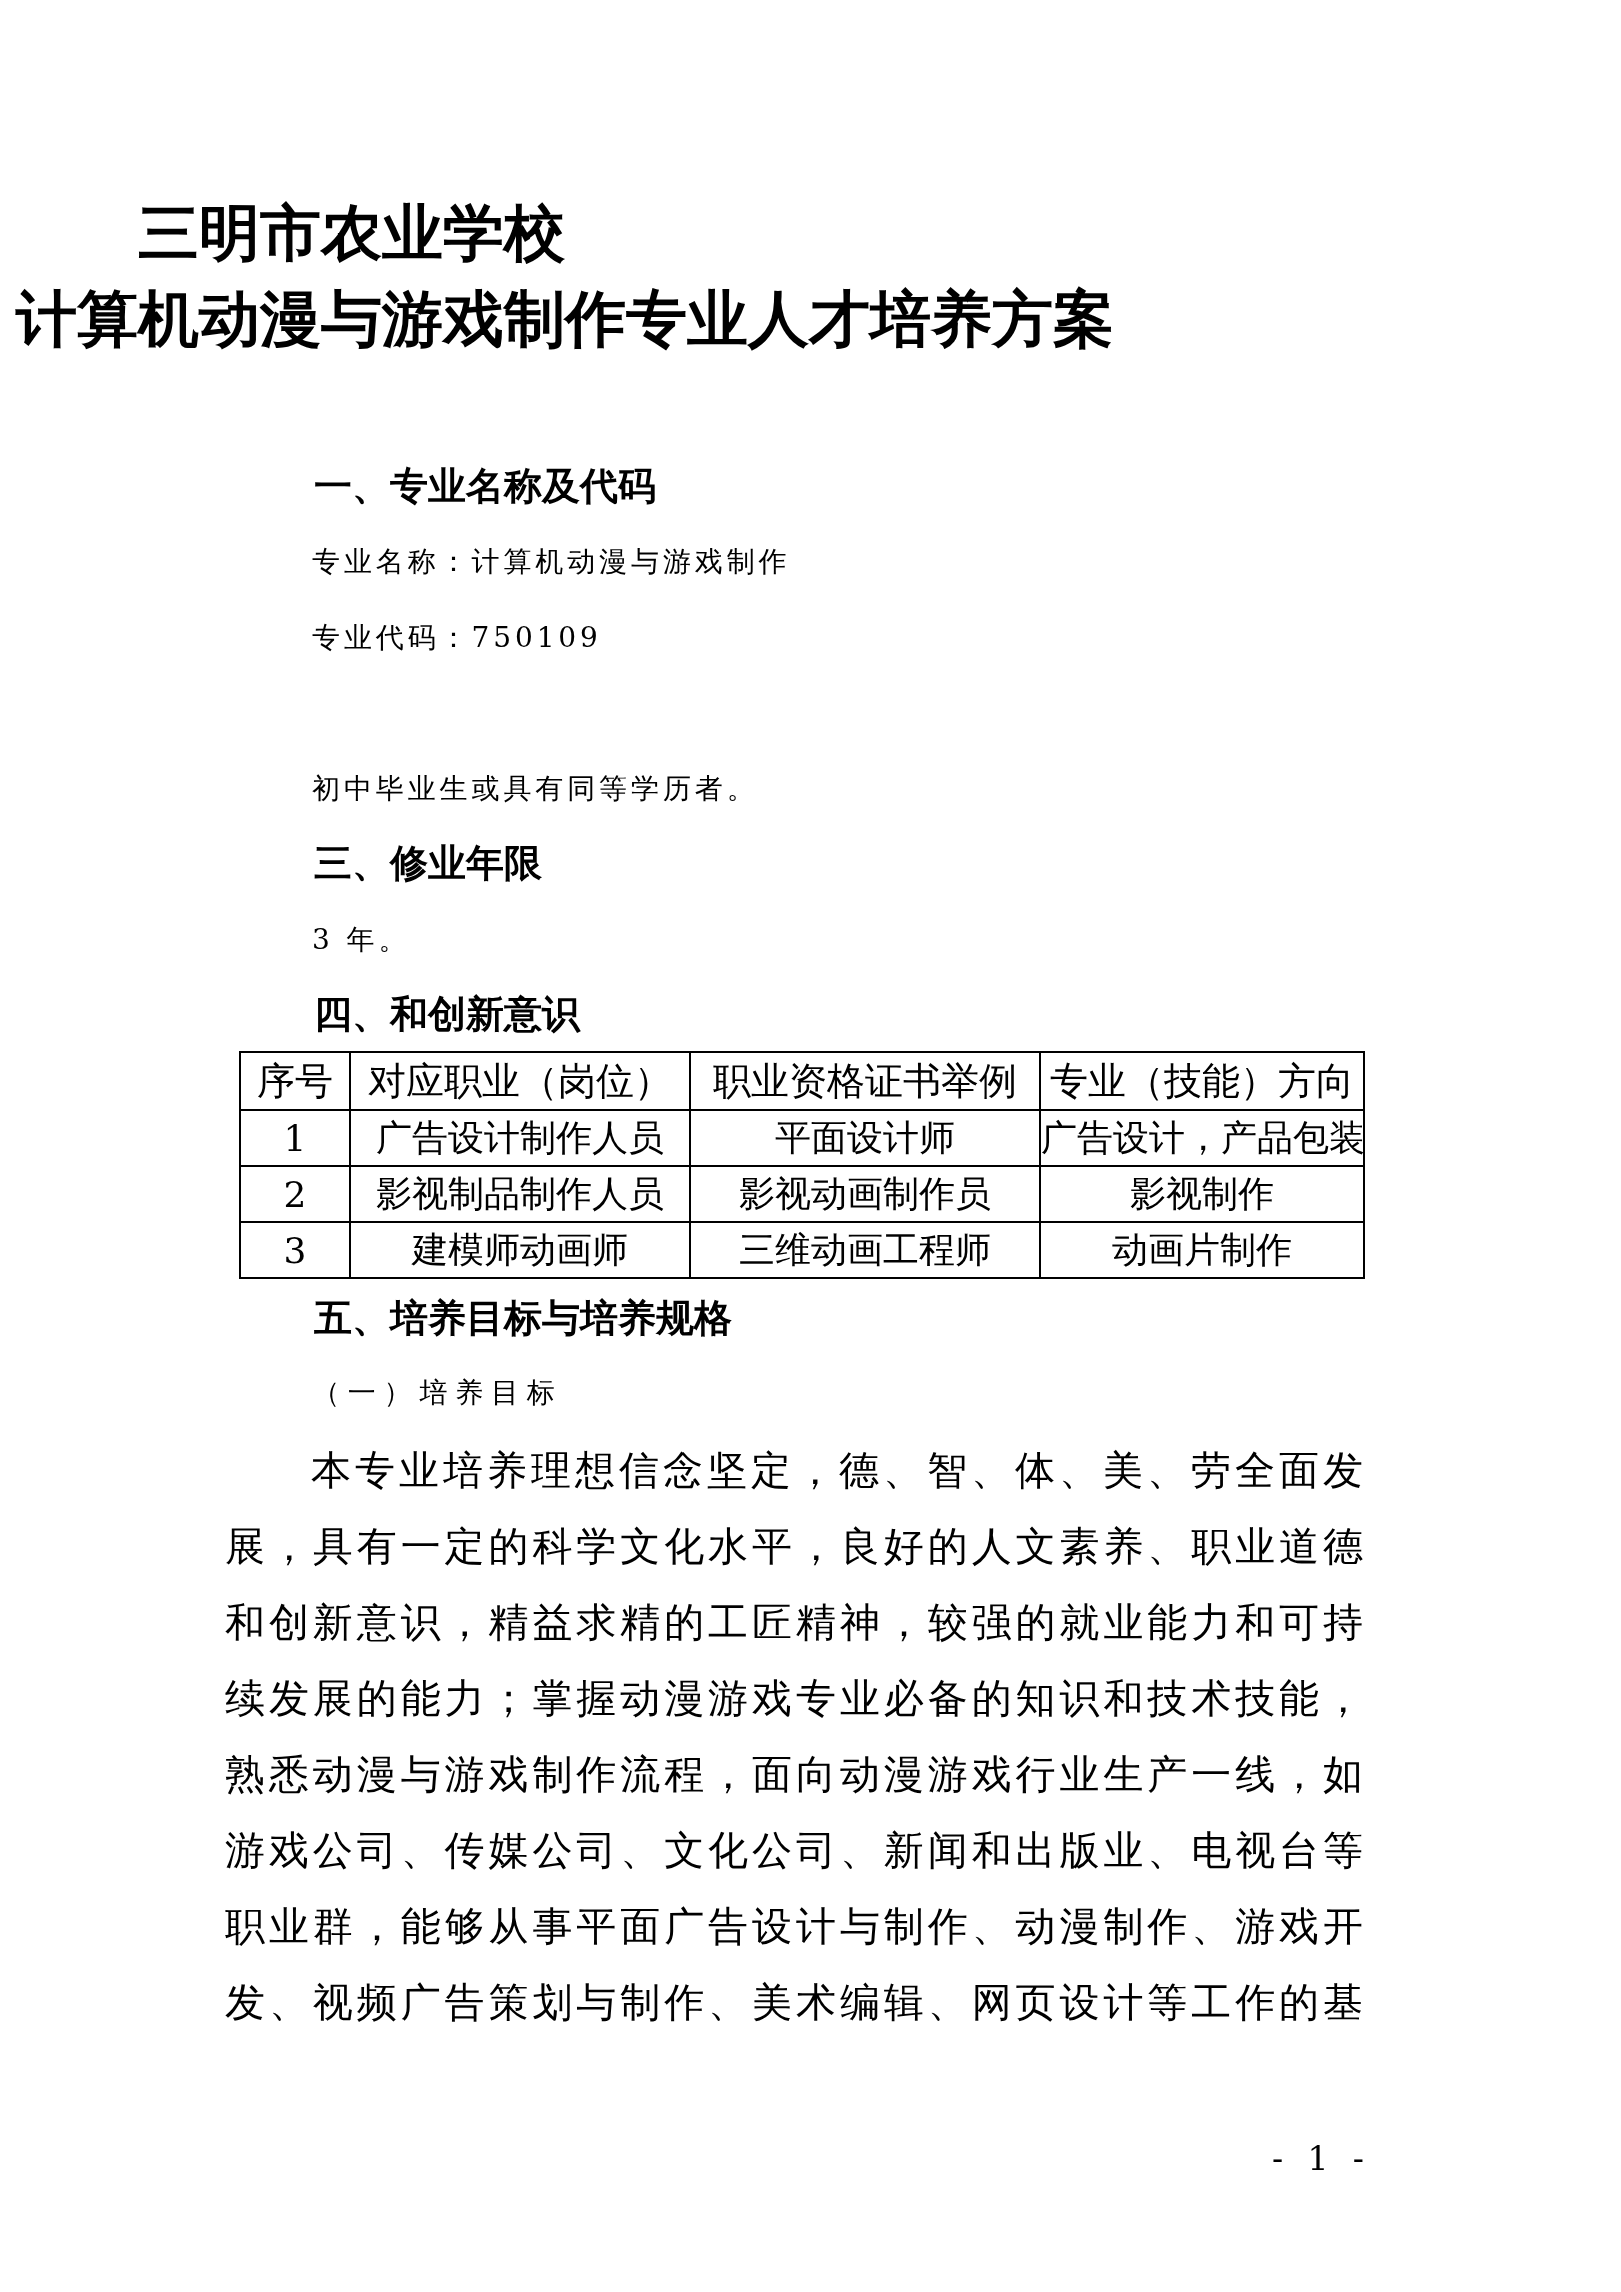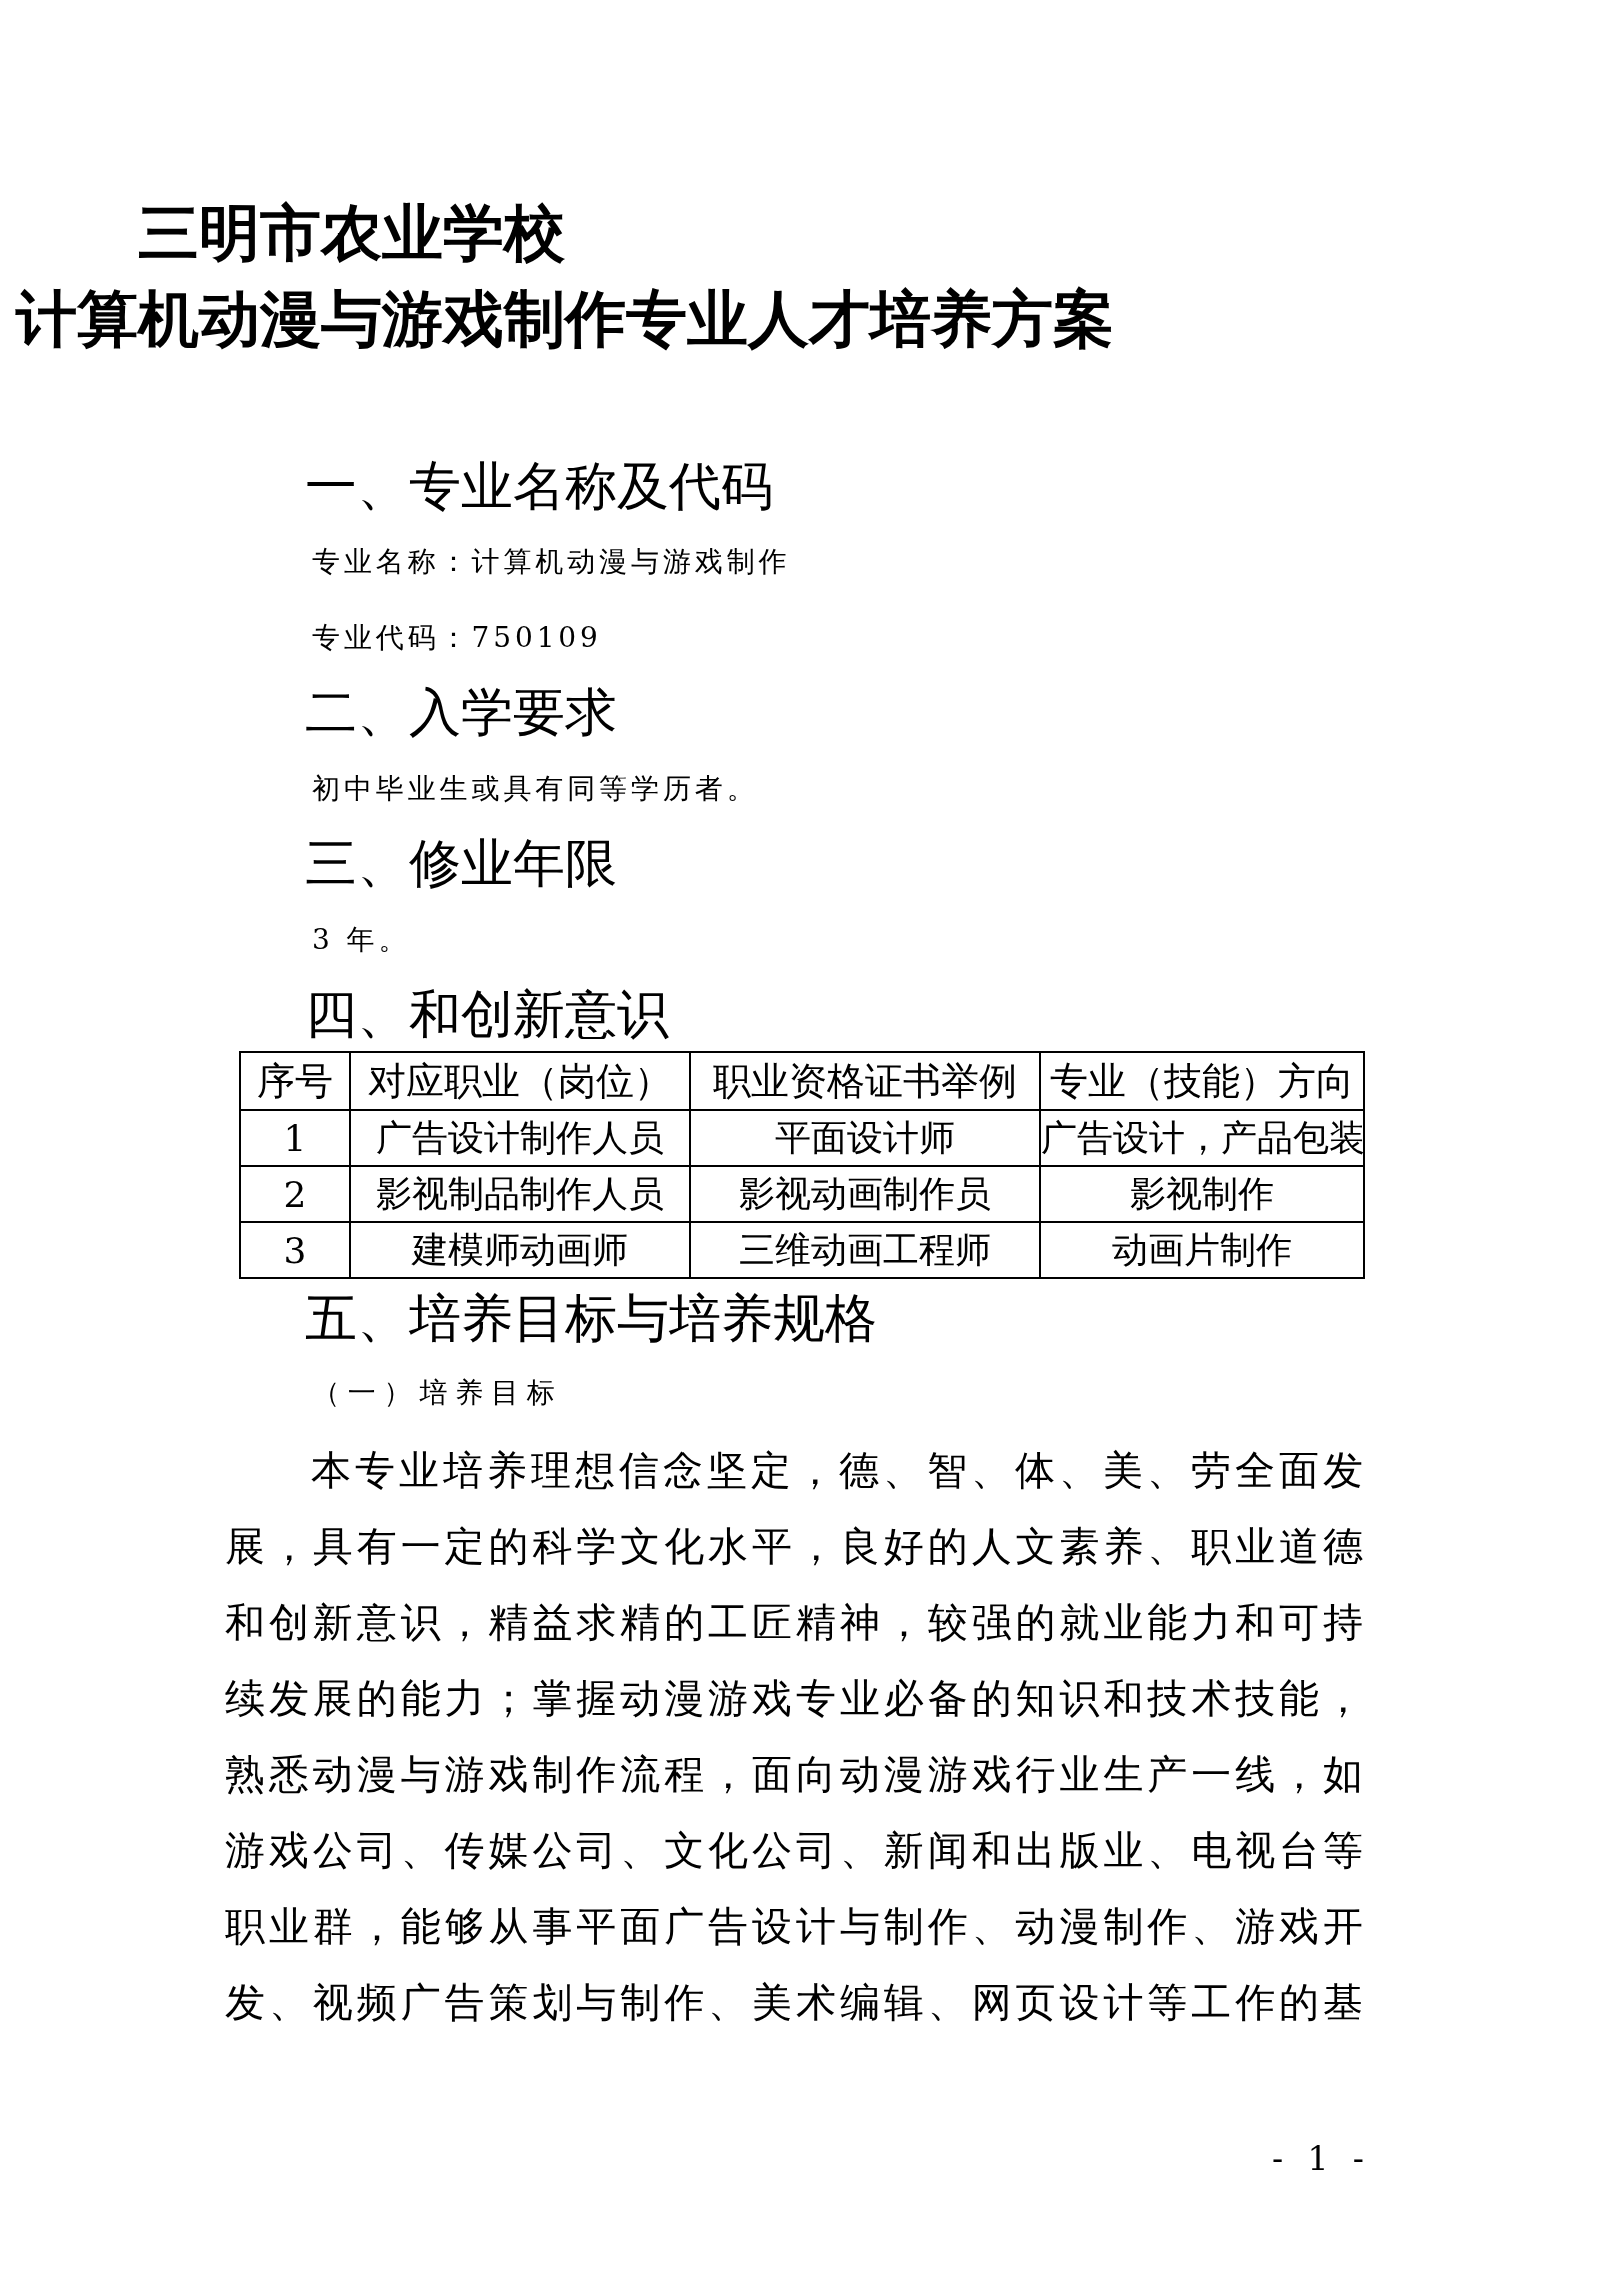--- a/index.html
+++ b/index.html
@@ -20,24 +20,24 @@
     font-weight:bold;
     font-size:61px;
     height:82px; line-height:82px;
     white-space:nowrap;
   }
   .title-line.l1 { top:192px; padding-left:122px; width:1500px; }
   .title-line.l2 { top:278px; }
 
   
   .sec-heading {
-    position:absolute; left:305px;
+    position:absolute; left:314px;
     font-family:"DejaVu Sans", sans-serif;
-    font-weight:normal;
-    font-size:52px;
+    font-weight:bold;
+    font-size:38px;
     height:69px; line-height:69px;
     white-space:nowrap;
   }
   
   .sub-line {
     position:absolute; left:312px;
     font-family:"DejaVu Serif", serif;
     font-size:28px;
     letter-spacing:3.9px;
     height:69px; line-height:69px;
@@ -114,21 +114,20 @@
 
 <div class="page">
 
   <div class="title-line l1">三明市农业学校</div>
   <div class="title-line l2">计算机动漫与游戏制作专业人才培养方案</div>
 
   <div id="h1" class="sec-heading">一、专业名称及代码</div>
   <div id="l11" class="sub-line">专业名称：计算机动漫与游戏制作</div>
   <div id="l12" class="sub-line">专业代码：750109</div>
 
-  <div id="h2" class="sec-heading">二、入学要求</div>
   <div id="l21" class="sub-line">初中毕业生或具有同等学历者。</div>
 
   <div id="h3" class="sec-heading">三、修业年限</div>
   <div id="l31" class="sub-line">3 年。</div>
 
   <div id="h4" class="sec-heading">四、和创新意识</div>
 
   <table class="career-table">
     <colgroup>
         <col class="c1">

